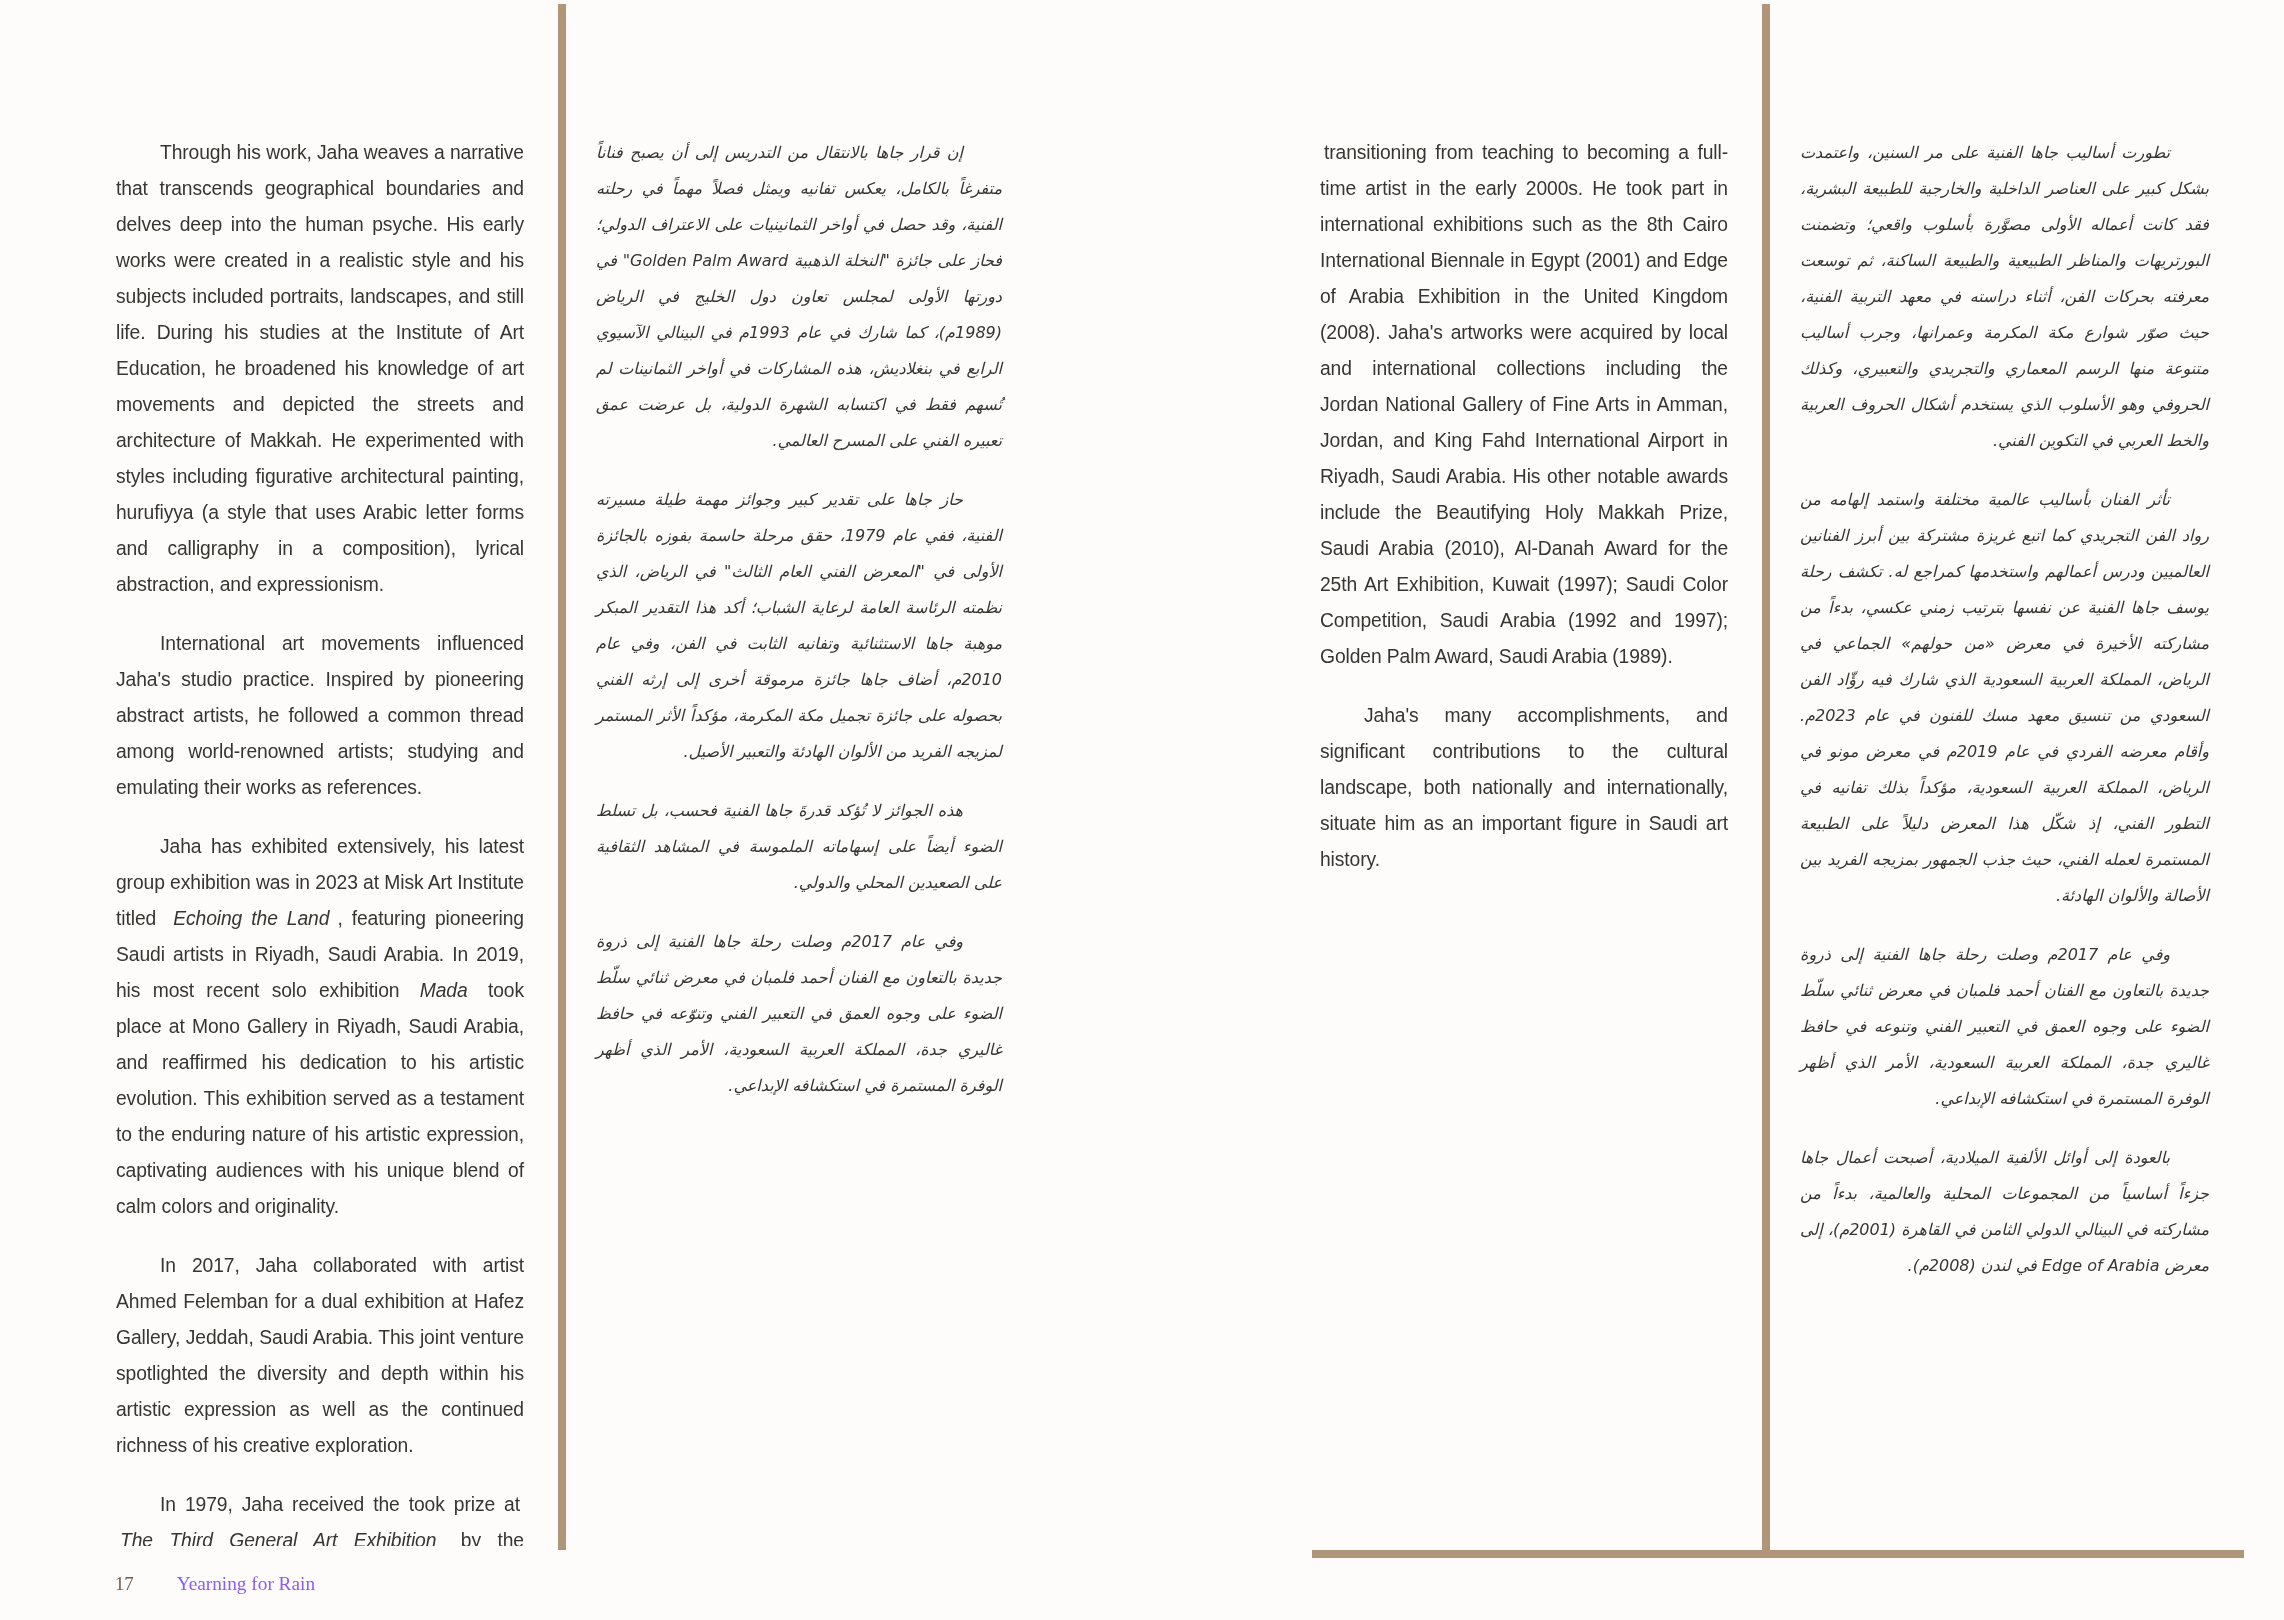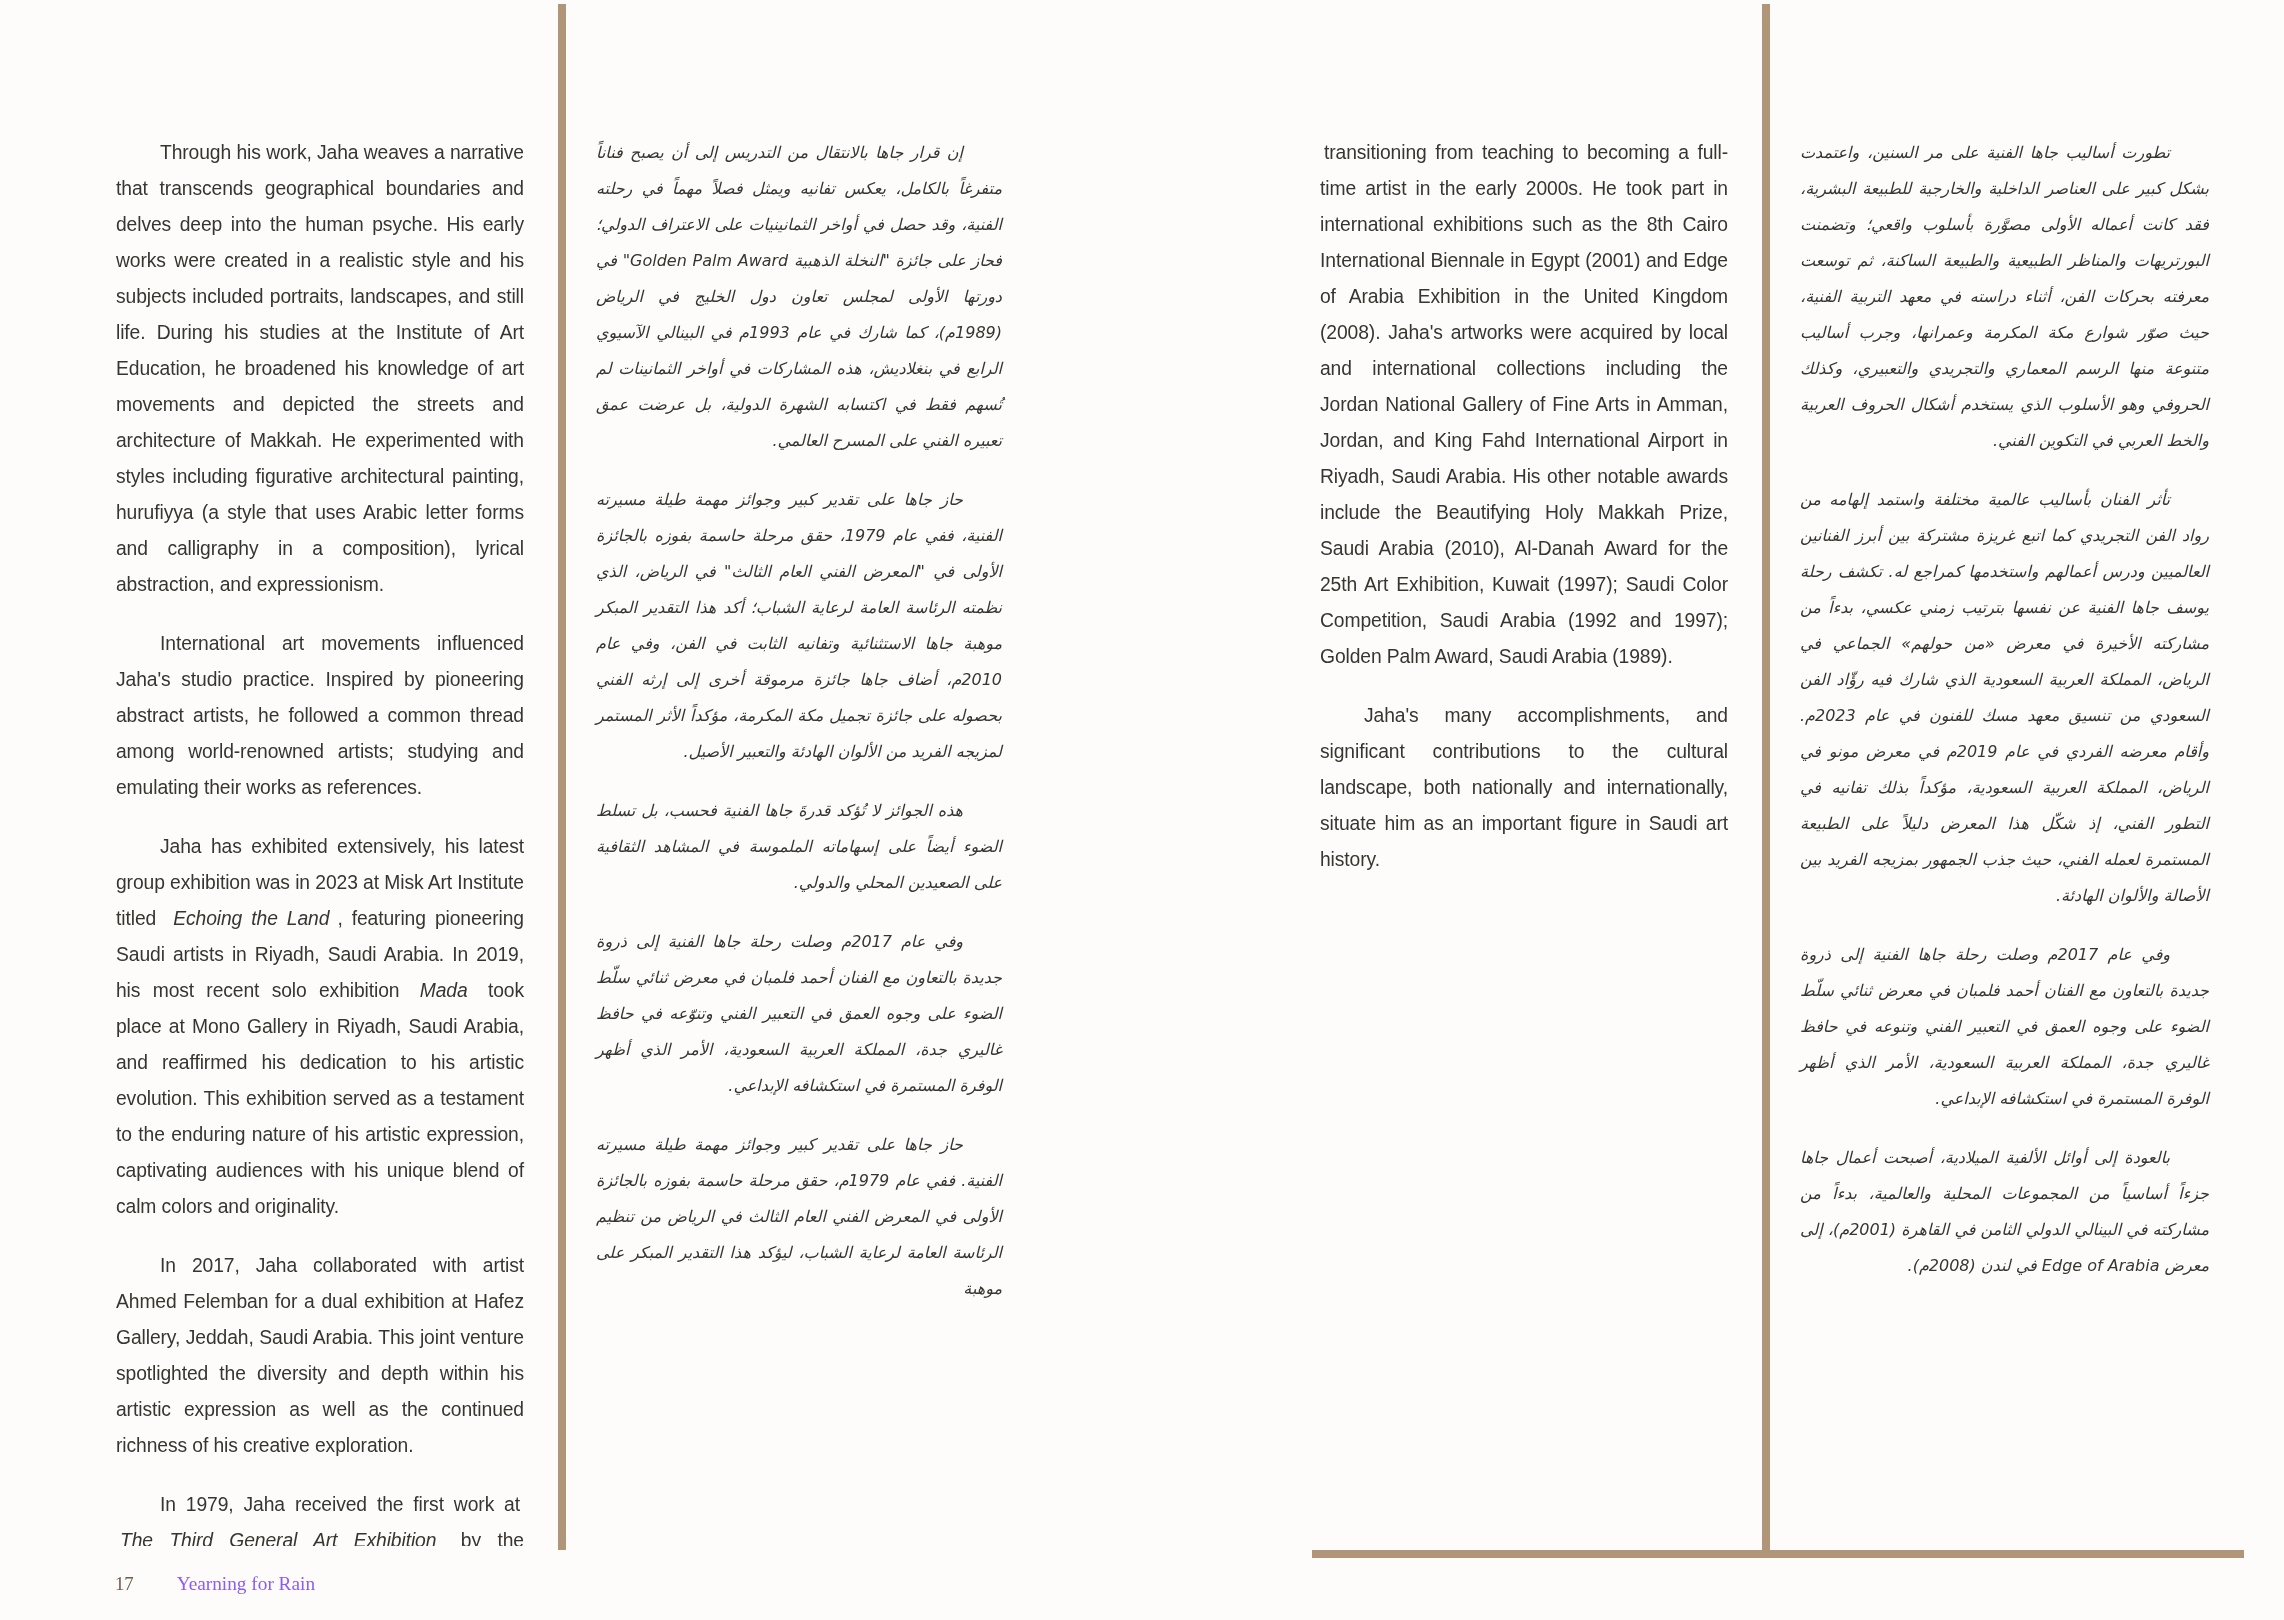--- a/index.html
+++ b/index.html
@@ -86,31 +86,30 @@
 </head>
 <body>
 
 <div class="spread">
 
   <div class="col col-en" lang="en" dir="ltr" style="left:104px; width:424px;">
       <p><span>Through his work, Jaha weaves a narrative that transcends geographical boundaries and delves deep into the human psyche. His early works were created in a realistic style and his subjects included portraits, landscapes, and still life. During his studies at the Institute of Art Education, he broadened his knowledge of art movements and depicted the streets and architecture of Makkah. He experimented with styles including figurative architectural painting, hurufiyya (a style that uses Arabic letter forms and calligraphy in a composition), lyrical abstraction, and expressionism.</span></p>
       <p><span>International art movements influenced Jaha's studio practice. Inspired by pioneering abstract artists, he followed a common thread among world-renowned artists; studying and emulating their works as references.</span></p>
       <p><span>Jaha has exhibited extensively, his latest group exhibition was in 2023 at Misk Art Institute titled </span><span class="it">Echoing the Land</span><span>, featuring pioneering Saudi artists in Riyadh, Saudi Arabia. In 2019, his most recent solo exhibition </span><span class="it">Mada</span><span> took place at Mono Gallery in Riyadh, Saudi Arabia, and reaffirmed his dedication to his artistic evolution. This exhibition served as a testament to the enduring nature of his artistic expression, captivating audiences with his unique blend of calm colors and originality.</span></p>
       <p><span>In 2017, Jaha collaborated with artist Ahmed Felemban for a dual exhibition at Hafez Gallery, Jeddah, Saudi Arabia. This joint venture spotlighted the diversity and depth within his artistic expression as well as the continued richness of his creative exploration.</span></p>
-      <p><span>In 1979, Jaha received the first work at </span><span class="it">The Third General Art Exhibition</span><span> by the General Presidency of Youth Welfare in Riyadh, Saudi Arabia, marking a turning point in his career as well as the beginning of his enduring impact on the Saudi art scene. He began</span></p>
+      <p><span>In 1979, Jaha received the took prize at </span><span class="it">The Third General Art Exhibition</span><span> by the General Presidency of Youth Welfare in Riyadh, Saudi Arabia, marking a turning point in his career as well as the beginning of his enduring impact on the Saudi art scene. He began</span></p>
     </div>
 
   <div class="vrule" style="left:554px; height:1546px;"></div>
 
   <div class="col col-ar" lang="ar" dir="rtl" style="left:584px; width:422px;">
       <p><span>إن قرار جاها بالانتقال من التدريس إلى أن يصبح فناناً متفرغاً بالكامل، يعكس تفانيه ويمثل فصلاً مهماً في رحلته الفنية، وقد حصل في أواخر الثمانينيات على الاعتراف الدولي؛ فحاز على جائزة "النخلة الذهبية Golden Palm Award" في دورتها الأولى لمجلس تعاون دول الخليج في الرياض (1989م)، كما شارك في عام 1993م في البينالي الآسيوي الرابع في بنغلاديش، هذه المشاركات في أواخر الثمانينات لم تُسهم فقط في اكتسابه الشهرة الدولية، بل عرضت عمق تعبيره الفني على المسرح العالمي.</span></p>
       <p><span>حاز جاها على تقدير كبير وجوائز مهمة طيلة مسيرته الفنية، ففي عام 1979، حقق مرحلة حاسمة بفوزه بالجائزة الأولى في "المعرض الفني العام الثالث" في الرياض، الذي نظمته الرئاسة العامة لرعاية الشباب؛ أكد هذا التقدير المبكر موهبة جاها الاستثنائية وتفانيه الثابت في الفن، وفي عام 2010م، أضاف جاها جائزة مرموقة أخرى إلى إرثه الفني بحصوله على جائزة تجميل مكة المكرمة، مؤكداً الأثر المستمر لمزيجه الفريد من الألوان الهادئة والتعبير الأصيل.</span></p>
       <p><span>هذه الجوائز لا تُؤكد قدرةَ جاها الفنية فحسب، بل تسلط الضوء أيضاً على إسهاماته الملموسة في المشاهد الثقافية على الصعيدين المحلي والدولي.</span></p>
       <p><span>وفي عام 2017م وصلت رحلة جاها الفنية إلى ذروة جديدة بالتعاون مع الفنان أحمد فلمبان في معرض ثنائي سلّط الضوء على وجوه العمق في التعبير الفني وتنوّعه في حافظ غاليري جدة، المملكة العربية السعودية، الأمر الذي أظهر الوفرة المستمرة في استكشافه الإبداعي.</span></p>
-      <p><span>حاز جاها على تقدير كبير وجوائز مهمة طيلة مسيرته الفنية. ففي عام 1979م، حقق مرحلة حاسمة بفوزه بالجائزة الأولى في المعرض الفني العام الثالث في الرياض من تنظيم الرئاسة العامة لرعاية الشباب، ليؤكد هذا التقدير المبكر على موهبة</span></p>
     </div>
 
   <div class="footer footer-left">
     <span class="pagenum">17</span>
     <span class="booktitle-en">Yearning for Rain</span>
   </div>
 
   <div class="col col-en" lang="en" dir="ltr" style="left:1308px; width:424px;">
       <p class="noindent"><span>transitioning from teaching to becoming a full-time artist in the early 2000s. He took part in international exhibitions such as the 8th Cairo International Biennale in Egypt (2001) and Edge of Arabia Exhibition in the United Kingdom (2008). Jaha's artworks were acquired by local and international collections including the Jordan National Gallery of Fine Arts in Amman, Jordan, and King Fahd International Airport in Riyadh, Saudi Arabia. His other notable awards include the Beautifying Holy Makkah Prize, Saudi Arabia (2010), Al-Danah Award for the 25th Art Exhibition, Kuwait (1997); Saudi Color Competition, Saudi Arabia (1992 and 1997); Golden Palm Award, Saudi Arabia (1989).</span></p>
       <p><span>Jaha's many accomplishments, and significant contributions to the cultural landscape, both nationally and internationally, situate him as an important figure in Saudi art history.</span></p>

